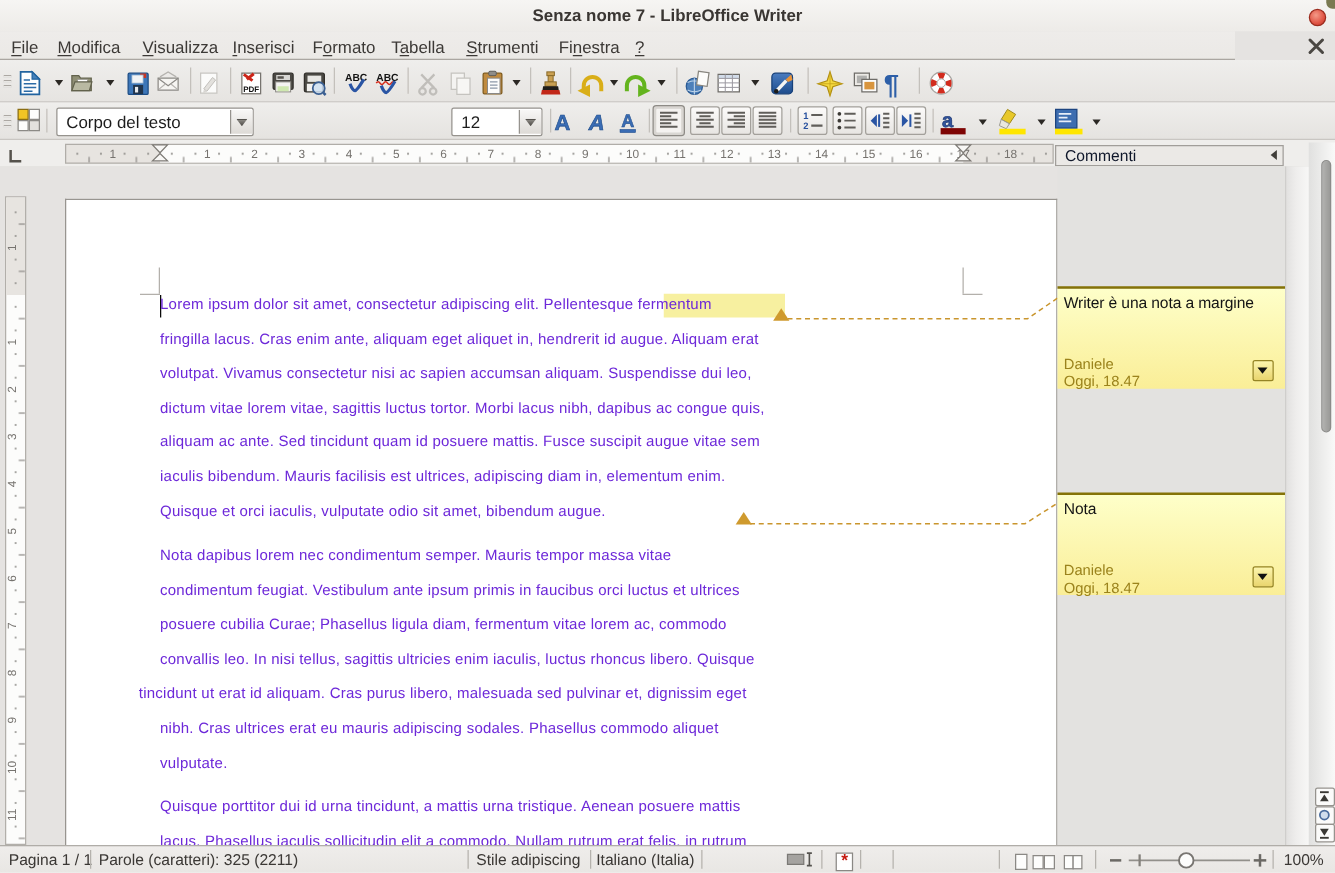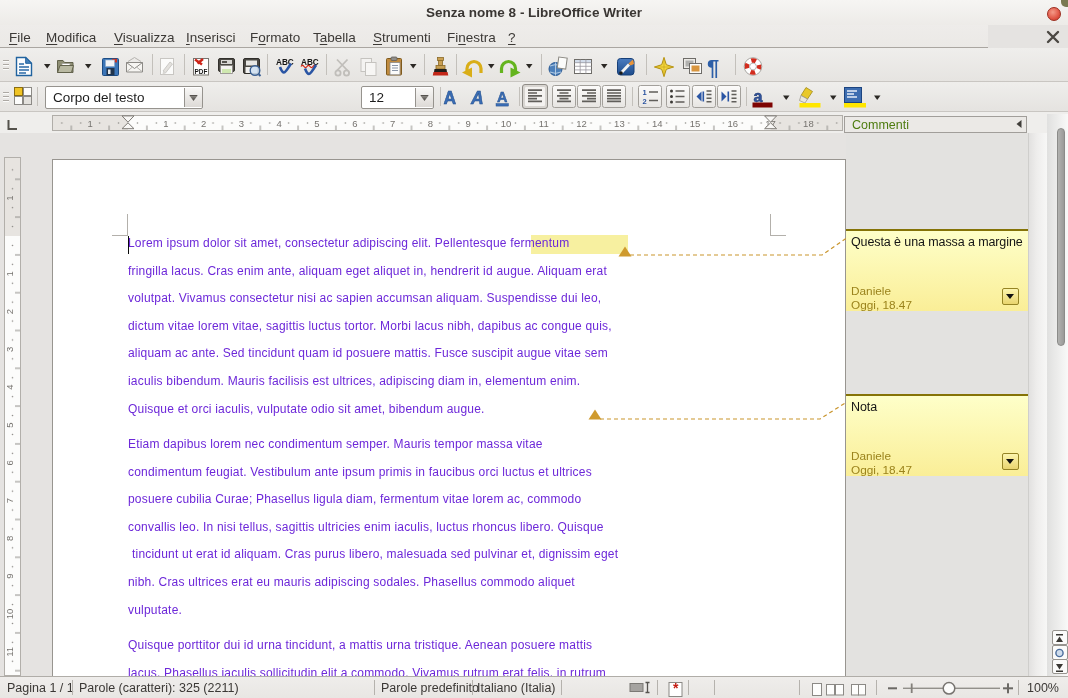--- a/index.html
+++ b/index.html
@@ -25,21 +25,21 @@
 .cbtn:after{content:"";position:absolute;left:4px;top:7px;border:1px solid #55524e;border-radius:1px;width:7px;height:4px;background:linear-gradient(#8a8782,#55524e);clip-path:polygon(50% 100%,0 0,100% 0);}
 .tline{position:absolute;left:0;white-space:nowrap;font-size:12px;letter-spacing:0.2px;color:#6d28d9;height:28px;line-height:28px;}
 .note{position:absolute;left:846px;width:182px;border-top:2px solid #857307;background:linear-gradient(#feffc9,#faee97);}
 .ntitle{position:absolute;left:5px;top:4px;font-size:12.5px;letter-spacing:-0.1px;color:#141414;white-space:nowrap;}
 .nwho{position:absolute;left:5px;font-size:11.8px;color:#9b831c;}
 .nbtn{position:absolute;left:156px;width:15px;height:15px;background:linear-gradient(#fcf5ae,#e9d56e);border:1px solid #958424;border-radius:2px;}
 .nbtn:after{content:"";position:absolute;left:3px;top:5px;width:0;height:0;border:4.5px solid transparent;border-top:5.5px solid #111;}
 </style></head>
 <body>
 <div class="abs" id="titlebar"></div>
-<div class="abs" id="title">Senza nome 8 - LibreOffice Writer</div>
+<div class="abs" id="title">Senza nome 7 - LibreOffice Writer</div>
 <div class="abs" style="left:1047px;top:7px;width:12px;height:12px;border-radius:50%;background:radial-gradient(circle at 40% 35%,#f49a88,#e05545 60%,#c03527);border:1px solid #9c2c1e;"></div>
 <div class="abs" style="left:1061px;top:0;width:7px;height:7px;background:#7a7a52;border-radius:0 0 0 5px;"></div>
 <div class="abs" id="menubar">
 <span class="mi" style="left:9px"><u>F</u>ile</span>
 <span class="mi" style="left:46px"><u>M</u>odifica</span>
 <span class="mi" style="left:114px"><u>V</u>isualizza</span>
 <span class="mi" style="left:186px"><u>I</u>nserisci</span>
 <span class="mi" style="left:250px">F<u>o</u>rmato</span>
 <span class="mi" style="left:313px">T<u>a</u>bella</span>
 <span class="mi" style="left:373px"><u>S</u>trumenti</span>
@@ -293,21 +293,21 @@
         <text x="732.8" y="14.5">16</text>
         <text x="770.6" y="14.5">17</text>
         <text x="808.4" y="14.5">18</text>
 </g>
 <g fill="#f8f7f5" stroke="#7e7b76" stroke-width="1">
 <path d="M122,3.9 h12 l-6,6.3 z M128,10.8 l6,5.9 h-12 z"></path>
 <path d="M764.6,3.9 h12 l-6,6.3 z M770.6,10.8 l6,5.9 h-12 z"></path>
 </g>
 </svg>
 <div style="position:absolute;left:844px;top:4px;width:181px;height:15px;background:#ebe9e6;border:1px solid #a19e9a;"></div>
-<div style="position:absolute;left:852px;top:6px;font-size:12.5px;color:#4d7c0f;">Commenti</div>
+<div style="position:absolute;left:852px;top:6px;font-size:12.5px;color:#0f172a;">Commenti</div>
 <svg width="10" height="10" style="position:absolute;left:1015px;top:8px">
       <polygon points="6.5,0 6.5,8 1.5,4" fill="#403e3a"></polygon>
     </svg>
 </div>
 <div class="abs" id="docarea">
   <div class="abs" id="page"></div>
   <div class="abs" style="left:846px;top:0;width:182px;height:543px;background:#e3e2e0;"></div>
   <svg width="1068" height="543" style="position:absolute;left:0;top:0">
     <defs>
     <pattern id="vticks" x="0" y="79" width="17" height="37.8" patternUnits="userSpaceOnUse">
@@ -343,40 +343,40 @@
   <div class="abs" style="left:770px;top:81px;width:1px;height:21px;background:#b3b0ab"></div>
   <div class="abs" style="left:127.5px;top:103px;width:1.6px;height:17.5px;background:#0a0a0a"></div>
   <div class="abs" id="textblock">
     <div class="tline" style="left:128px;top:96px">Lorem ipsum dolor sit amet, consectetur adipiscing elit. Pellentesque fermentum</div>
     <div class="tline" style="left:128px;top:123.6px">fringilla lacus. Cras enim ante, aliquam eget aliquet in, hendrerit id augue. Aliquam erat</div>
     <div class="tline" style="left:128px;top:151.2px">volutpat. Vivamus consectetur nisi ac sapien accumsan aliquam. Suspendisse dui leo,</div>
     <div class="tline" style="left:128px;top:178.8px">dictum vitae lorem vitae, sagittis luctus tortor. Morbi lacus nibh, dapibus ac congue quis,</div>
     <div class="tline" style="left:128px;top:206.4px">aliquam ac ante. Sed tincidunt quam id posuere mattis. Fusce suscipit augue vitae sem</div>
     <div class="tline" style="left:128px;top:234px">iaculis bibendum. Mauris facilisis est ultrices, adipiscing diam in, elementum enim.</div>
     <div class="tline" style="left:128px;top:261.6px">Quisque et orci iaculis, vulputate odio sit amet, bibendum augue.</div>
-    <div class="tline" style="left:128px;top:297px">Etiam dapibus lorem nec condimentum semper. Mauris tempor massa vitae</div>
+    <div class="tline" style="left:128px;top:297px">Nota dapibus lorem nec condimentum semper. Mauris tempor massa vitae</div>
     <div class="tline" style="left:128px;top:324.6px">condimentum feugiat. Vestibulum ante ipsum primis in faucibus orci luctus et ultrices</div>
     <div class="tline" style="left:128px;top:352.2px">posuere cubilia Curae; Phasellus ligula diam, fermentum vitae lorem ac, commodo</div>
     <div class="tline" style="left:128px;top:379.8px">convallis leo. In nisi tellus, sagittis ultricies enim iaculis, luctus rhoncus libero. Quisque</div>
-    <div class="tline" style="left:132px;top:407.4px">tincidunt ut erat id aliquam. Cras purus libero, malesuada sed pulvinar et, dignissim eget</div>
+    <div class="tline" style="left:111px;top:407.4px">tincidunt ut erat id aliquam. Cras purus libero, malesuada sed pulvinar et, dignissim eget</div>
     <div class="tline" style="left:128px;top:435px">nibh. Cras ultrices erat eu mauris adipiscing sodales. Phasellus commodo aliquet</div>
     <div class="tline" style="left:128px;top:462.6px">vulputate.</div>
     <div class="tline" style="left:128px;top:498px">Quisque porttitor dui id urna tincidunt, a mattis urna tristique. Aenean posuere mattis</div>
-    <div class="tline" style="left:128px;top:525.6px">lacus. Phasellus iaculis sollicitudin elit a commodo. Vivamus rutrum erat felis, in rutrum</div>
+    <div class="tline" style="left:128px;top:525.6px">lacus. Phasellus iaculis sollicitudin elit a commodo. Nullam rutrum erat felis, in rutrum</div>
   </div>
   <svg width="1068" height="543" style="position:absolute;left:0;top:0">
     <g stroke="#c9952d" stroke-width="1.2" fill="none" stroke-dasharray="4 3">
       <path d="M630,122 H822 L846,105.5"></path>
       <path d="M600,286 H820 L846,269.5"></path>
     </g>
     <polygon points="625,113.5 618.5,123.5 631.5,123.5" fill="#cf9a2e"></polygon>
     <polygon points="595,276.5 588.5,286.5 601.5,286.5" fill="#cf9a2e"></polygon>
   </svg>
   <div class="note" style="top:96px;height:80px">
-    <div class="ntitle">Questa è una massa a margine</div>
+    <div class="ntitle">Writer è una nota a margine</div>
     <div class="nwho" style="top:53px">Daniele</div>
     <div class="nwho" style="top:67px">Oggi, 18.47</div>
     <div class="nbtn" style="top:57px"></div>
   </div>
   <div class="note" style="top:261px;height:80px">
     <div class="ntitle">Nota</div>
     <div class="nwho" style="top:53px">Daniele</div>
     <div class="nwho" style="top:67px">Oggi, 18.47</div>
     <div class="nbtn" style="top:57px"></div>
   </div>
@@ -394,21 +394,21 @@
       <circle cx="6.5" cy="6" r="3.6" fill="#d0ddec" stroke="#4a6c9c" stroke-width="1.4"></circle>
     </svg></div>
 <div class="abs" style="left:1051.5px;top:659px;width:14px;height:13px;background:#fbfbfa;border:1px solid #96938e;border-radius:2px;">
 <svg width="14" height="13">
       <polygon points="6.5,8.5 3,3 10,3" fill="#3a3834"></polygon>
       <rect x="3" y="9.5" width="7" height="1.5" fill="#3a3834"></rect>
     </svg></div>
 <div class="abs" id="statusbar">
 <span class="st" style="left:7px">Pagina 1 / 1</span>
 <span class="st" style="left:79px">Parole (caratteri): 325 (2211)</span>
-<span class="st" style="left:381px">Parole predefinito</span>
+<span class="st" style="left:381px">Stile adipiscing</span>
 <span class="st" style="left:477px">Italiano (Italia)</span>
 <span class="st" style="left:1027px">100%</span>
 <div class="ssep" style="left:72px"></div>
 <div class="ssep" style="left:374px"></div>
 <div class="ssep" style="left:472px"></div>
 <div class="ssep" style="left:561px"></div>
 <div class="ssep" style="left:657px"></div>
 <div class="ssep" style="left:688px"></div>
 <div class="ssep" style="left:714px"></div>
 <div class="ssep" style="left:799px"></div>

